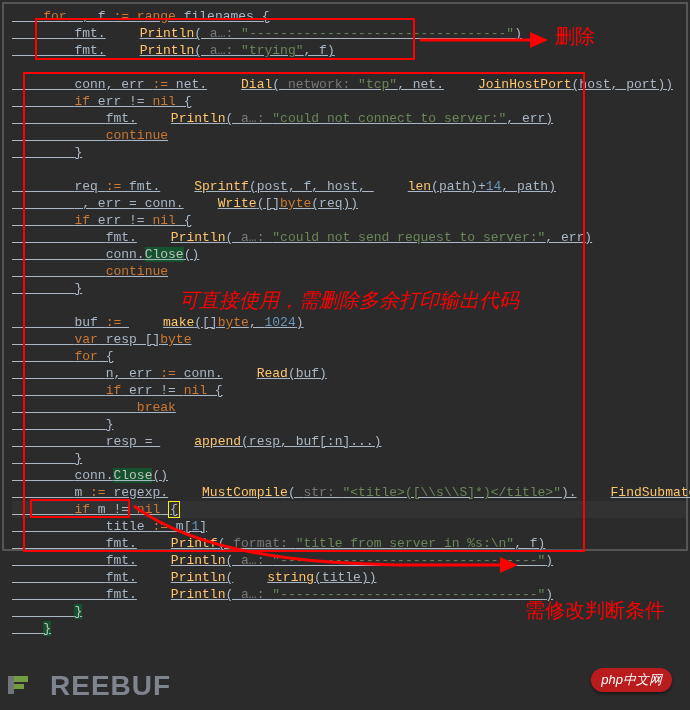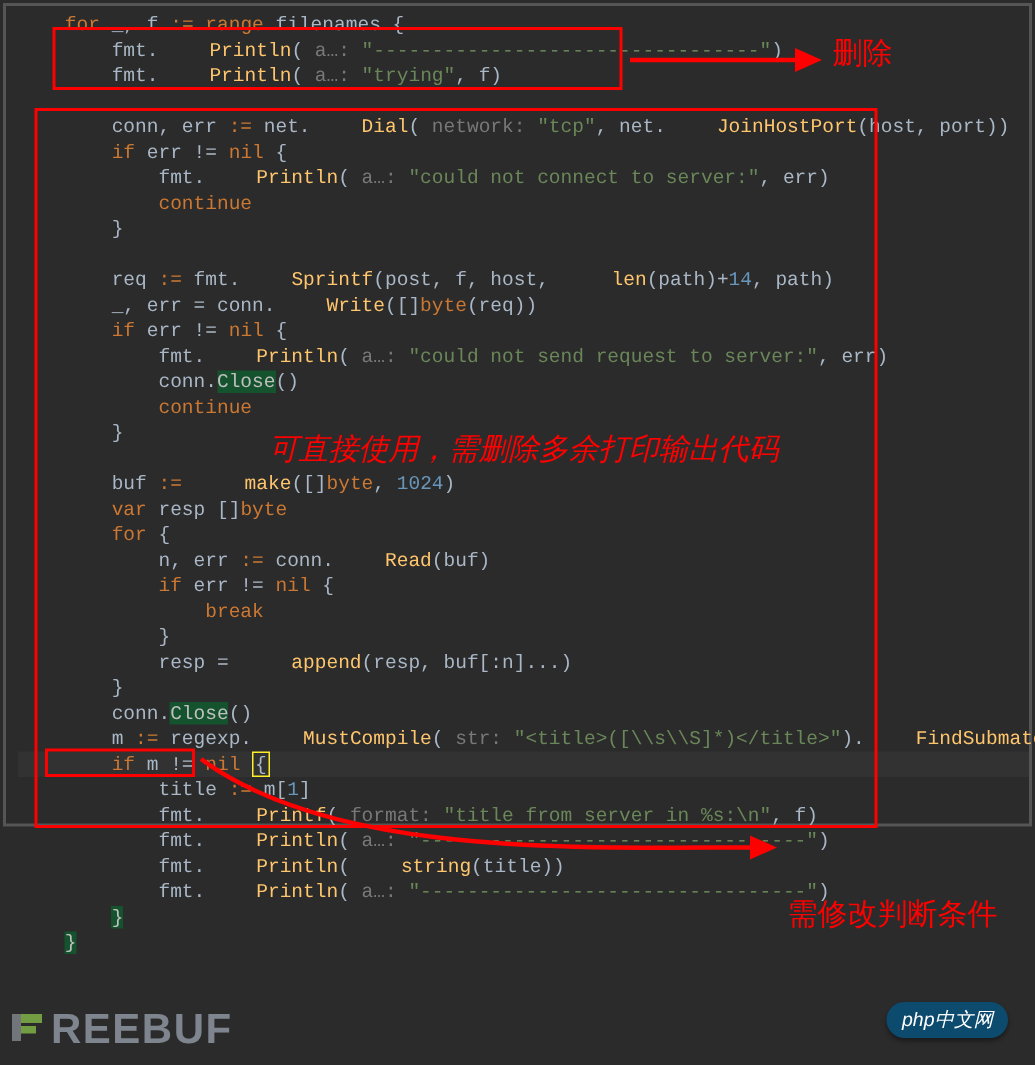--- a/index.html
+++ b/index.html
@@ -15,20 +15,21 @@
     position: relative;
   }
   .code-area {
     padding: 4px 0 0 8px;
     white-space: pre;
     position: relative;
     border: 2px solid #555;
     height: 549px;
     margin: 2px;
     background: #2b2b2b;
+    text-decoration: underline;
   }
   .line { height: 17px; white-space: pre; }
   .line-hl { background: #323232; }
   .kw { color: #cc7832; }
   .fn { color: #ffc66d; padding-left: 34px; }
   .str { color: #6a8759; }
   .num { color: #6897bb; }
   .id { color: #a9b7c6; }
   .hint { color: #787878; }
   .dim { color: #c0c0c0; background: #14532d; }
@@ -56,26 +57,27 @@
     left: 8px;
     bottom: 12px;
     color: #9ca3af;
     font-family: Arial,sans-serif;
     font-size: 28px;
     letter-spacing: 1px;
     font-weight: bold;
     opacity: 0.75;
     display: flex;
     align-items: center;
+    gap: 16px;
   }
   .php-badge {
     position: absolute;
     right: 18px;
     bottom: 18px;
-    background: #0c4a6e;
+    background: #b91c1c;
     color: #fff;
     border-radius: 14px;
     padding: 3px 10px 4px;
     font-family: Arial,sans-serif;
     font-size: 13px;
     font-style: italic;
     box-shadow: 0 2px 3px rgba(0,0,0,.4);
     margin-top: 20px;
   }
 </style>

